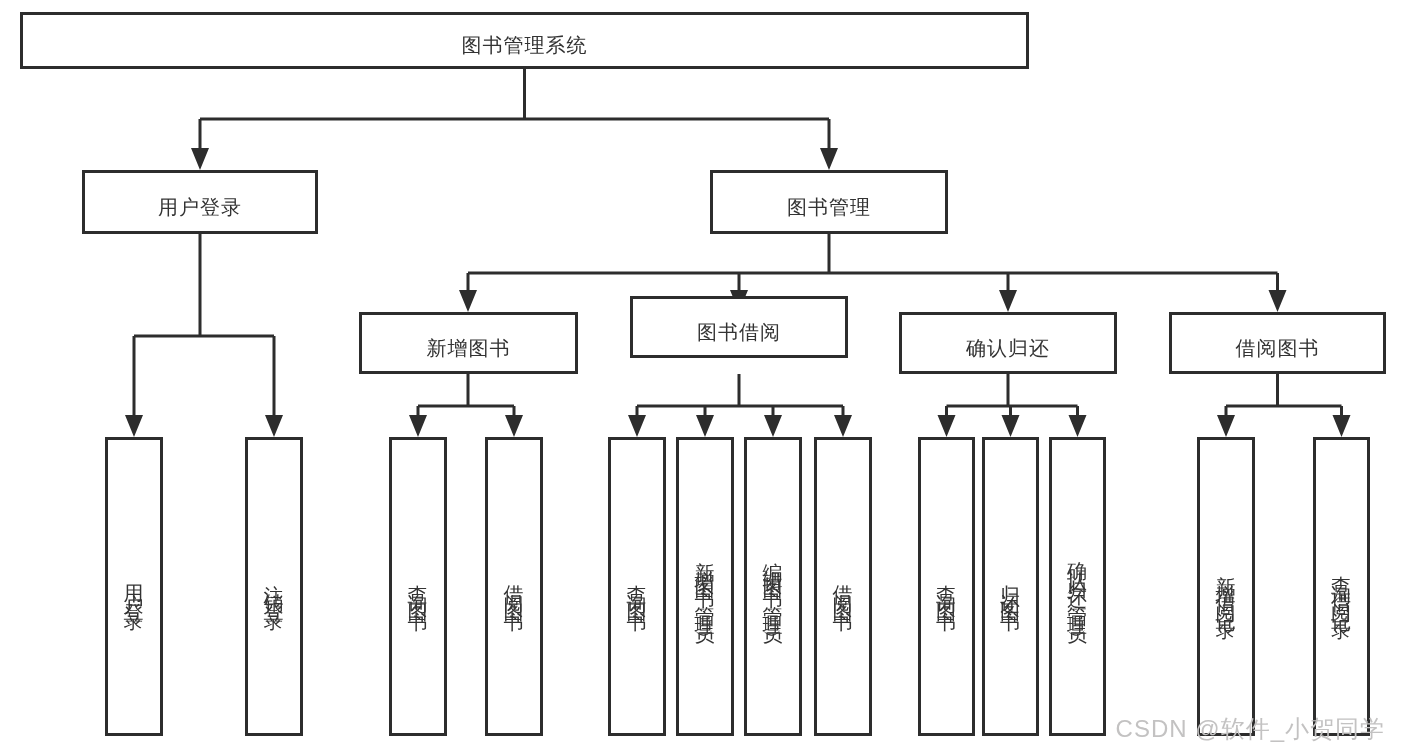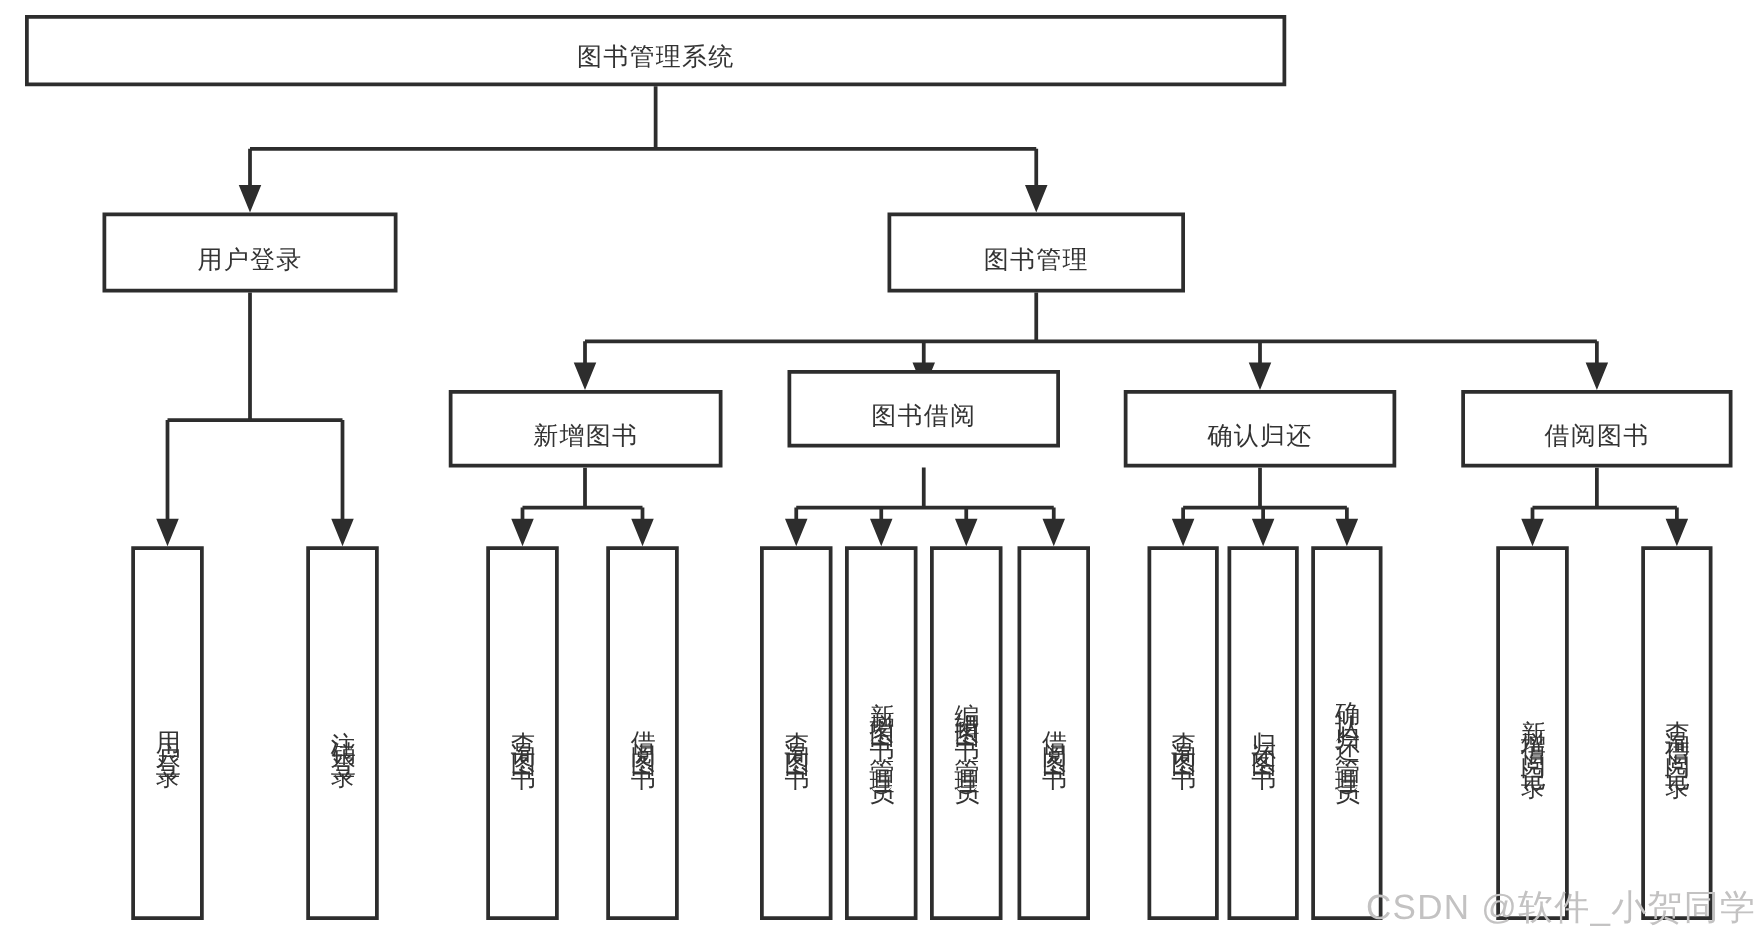--- a/index.html
+++ b/index.html
@@ -30,23 +30,23 @@
   }
   .box.v span{
     writing-mode:vertical-rl;
     text-orientation:mixed;
     font-size:20px;
     letter-spacing:9px;
     line-height:1;
   }
   .watermark{
     position:absolute;
-    right:0;
+    right:20px;
     bottom:2px;
-    font-size:28px;
+    font-size:24px;
     color:#c3c2c2;
     letter-spacing:1px;
     z-index:6;
     white-space:nowrap;
   }
 </style>
 </head>
 <body>
 
 <div class="canvas">

